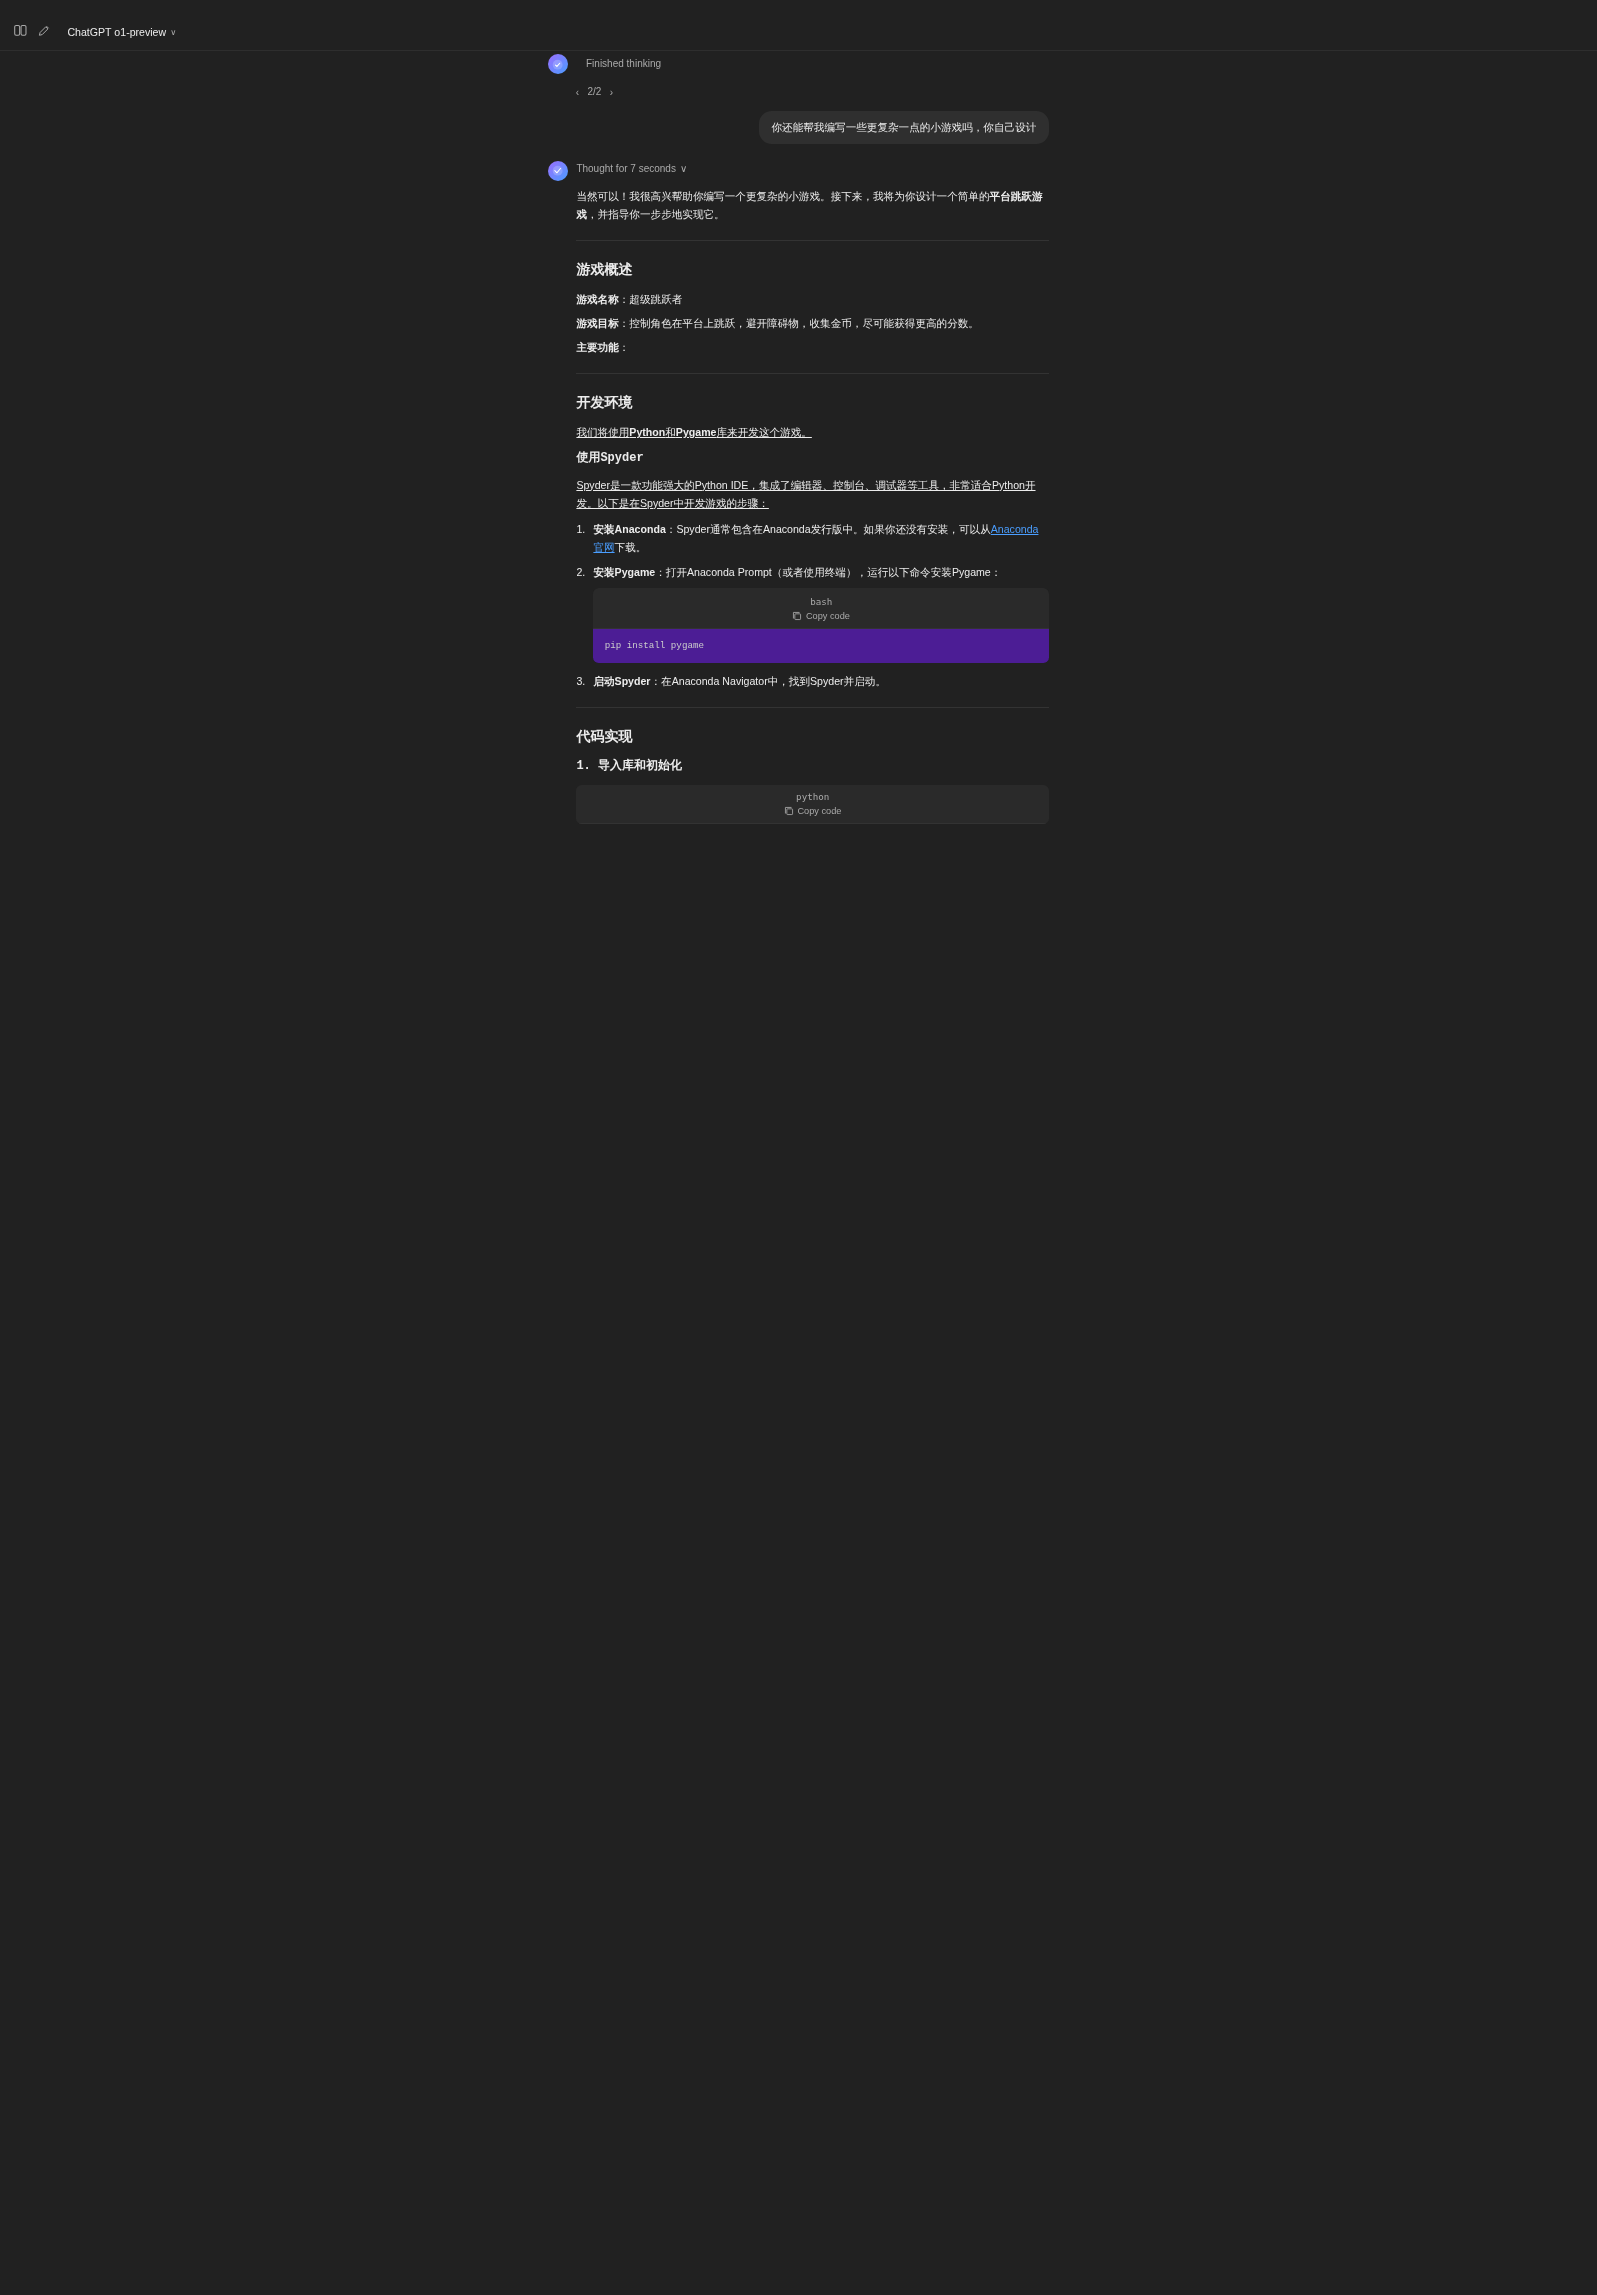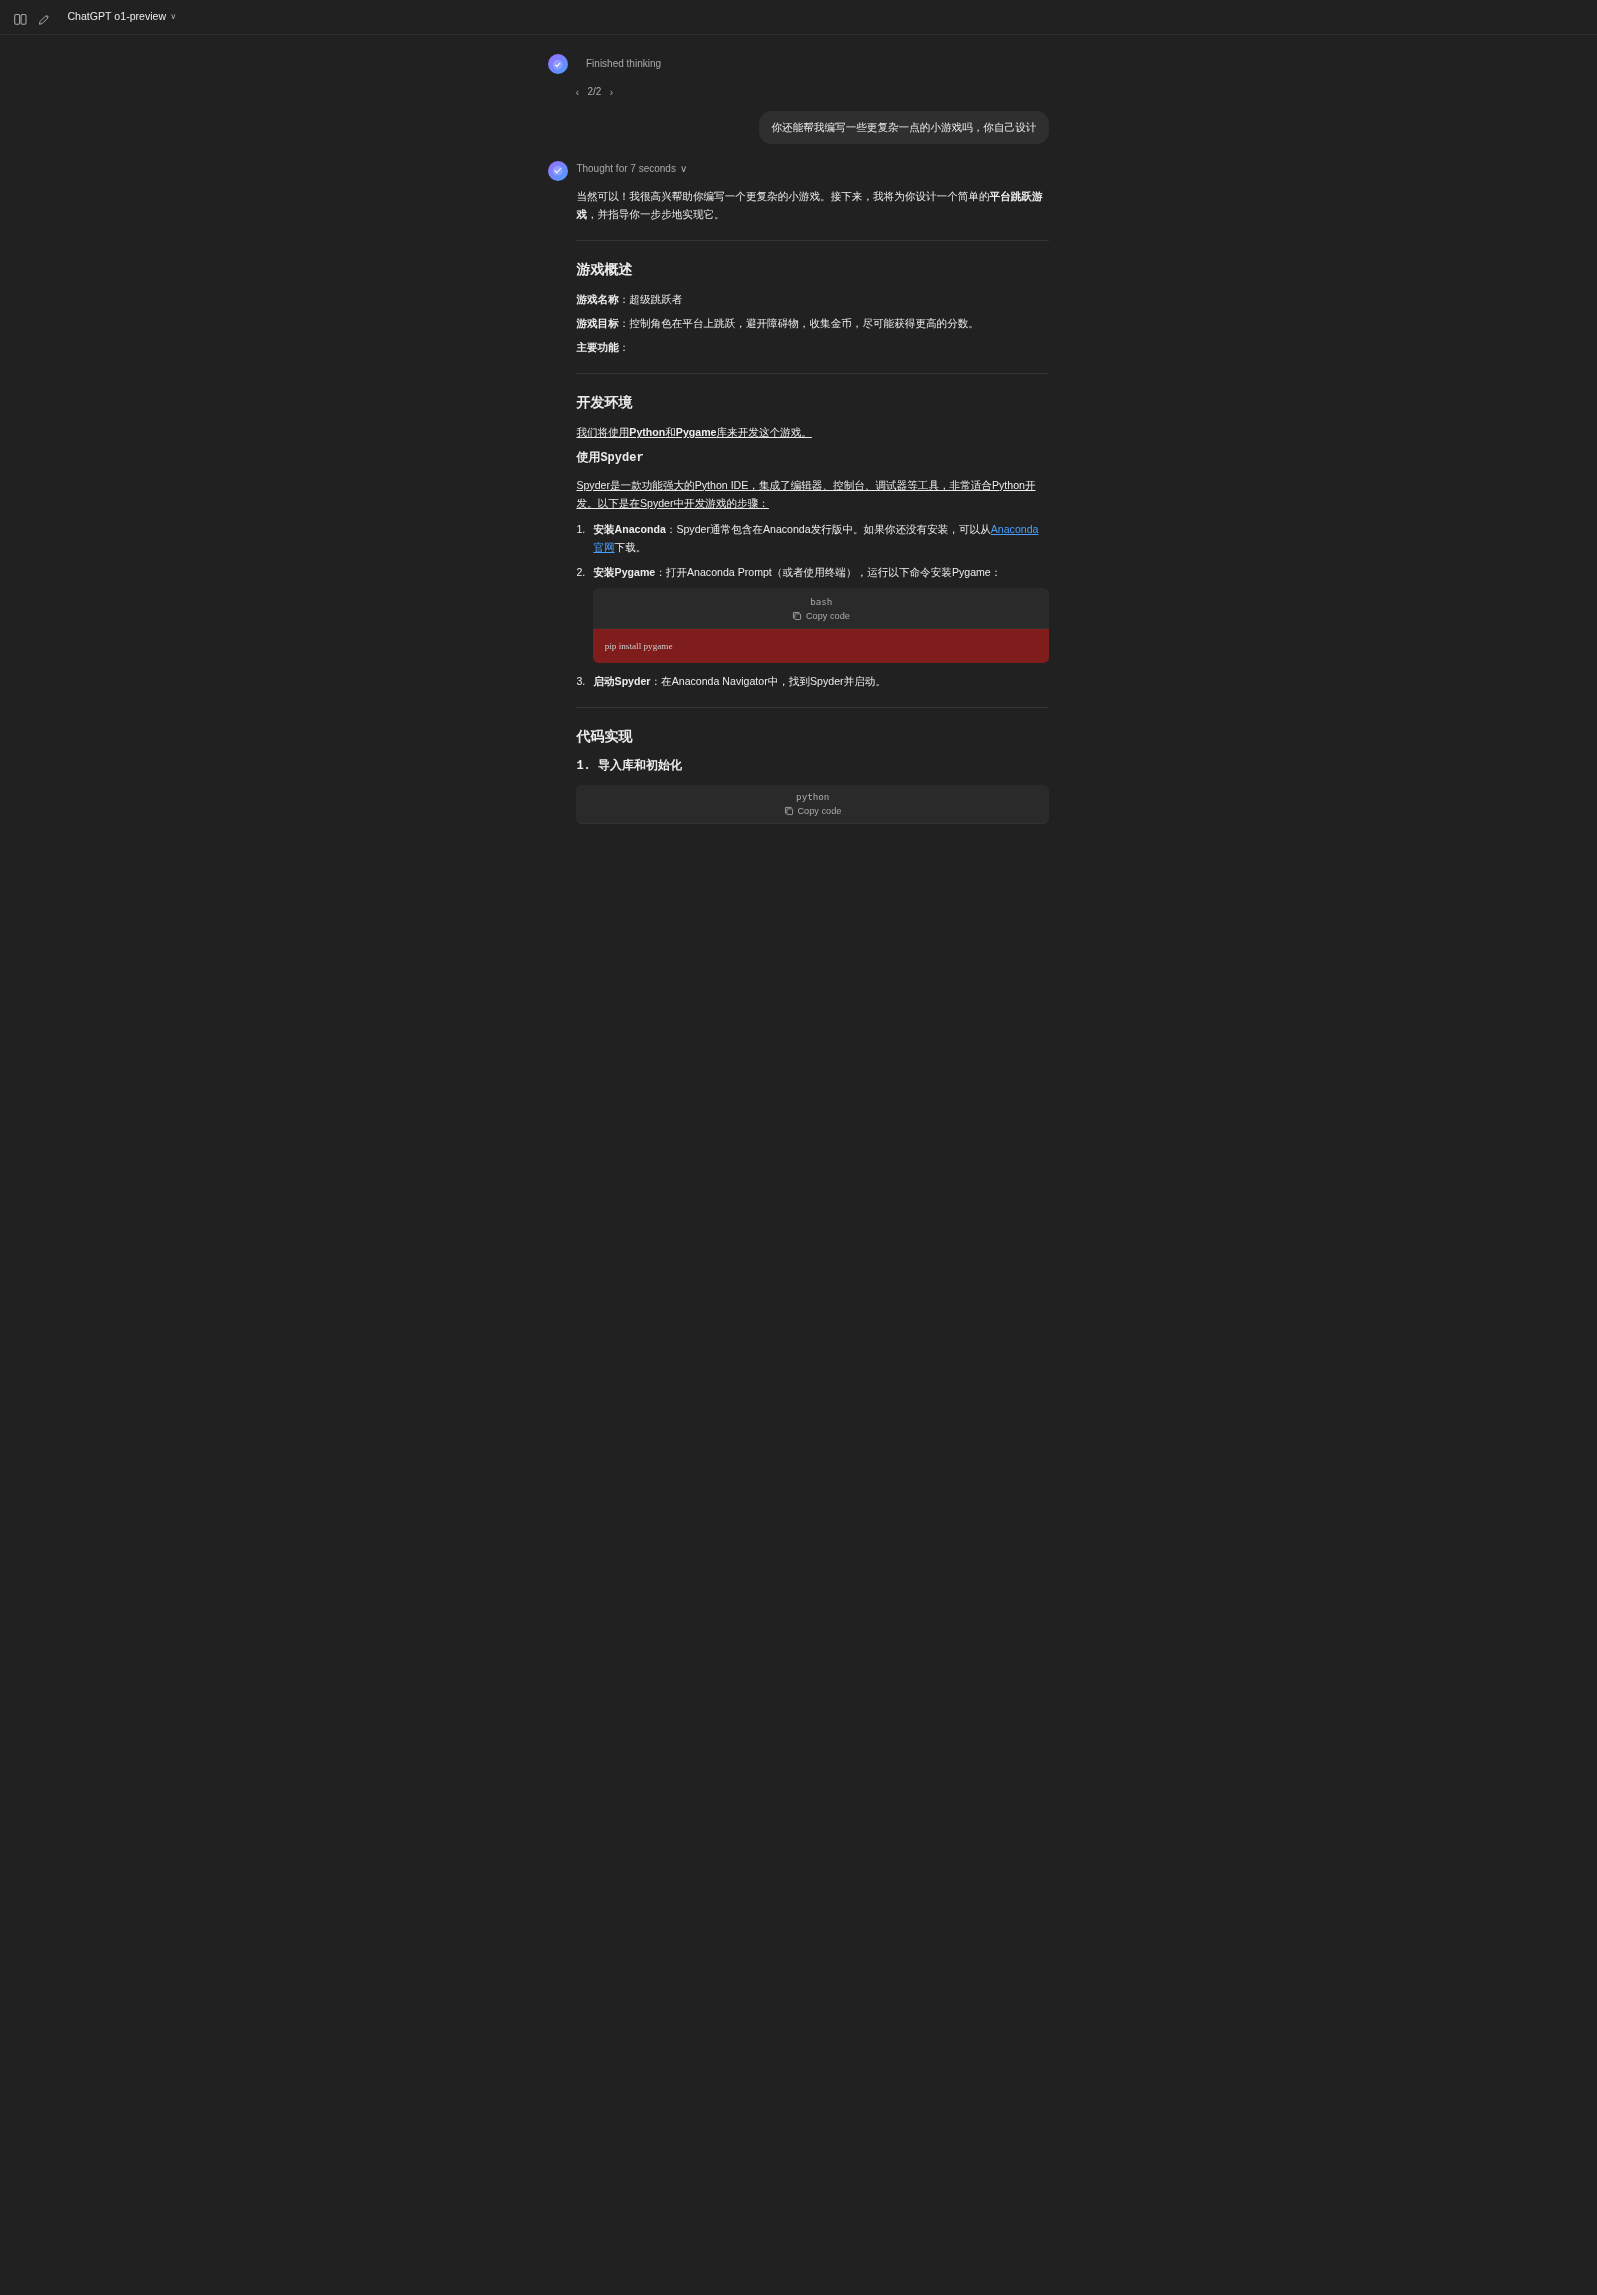--- a/index.html
+++ b/index.html
@@ -5,27 +5,27 @@
     * { margin: 0; padding: 0; box-sizing: border-box; }
     body {
       background-color: #212121;
       color: #ececec;
       font-family: -apple-system, BlinkMacSystemFont, 'Segoe UI', sans-serif;
       font-size: 10.6px;
       line-height: 1.6;
     }
     .top-bar {
       display: flex;
-      align-items: flex-end;
+      align-items: flex-start;
       padding: 5.6px 11.3px;
       background: #212121;
       border-bottom: 0.7px solid #2e2e2e;
       gap: 8.4px;
       position: sticky;
-      top: 0;
+      top: 16px;
       z-index: 100;
     }
     .top-bar-icons {
       display: flex;
       gap: 5.6px;
       align-items: center;
     }
     .icon-btn {
       background: none;
       border: none;
@@ -226,26 +226,26 @@
       background: none;
       border: none;
       color: #aaa;
       font-size: 9.2px;
       cursor: pointer;
       padding: 1.4px 4.2px;
       border-radius: 2.8px;
     }
     .code-block {
       padding: 10px 11.3px;
-      font-family: Liberation Serif, serif;
+      font-family: Liberation Mono, monospace;
       font-size: 9.2px;
       line-height: 1.6;
       color: #ccc;
       overflow-x: auto;
-      background: #7f1d1d;
+      background: #4c1d95;
     }
     .code-keyword { color: #c792ea; }
     .code-normal { color: #cdd3de; }
   </style>
 </head>
 <body>
 
 <div class="top-bar">
   <div class="top-bar-icons">
     <button class="icon-btn">

